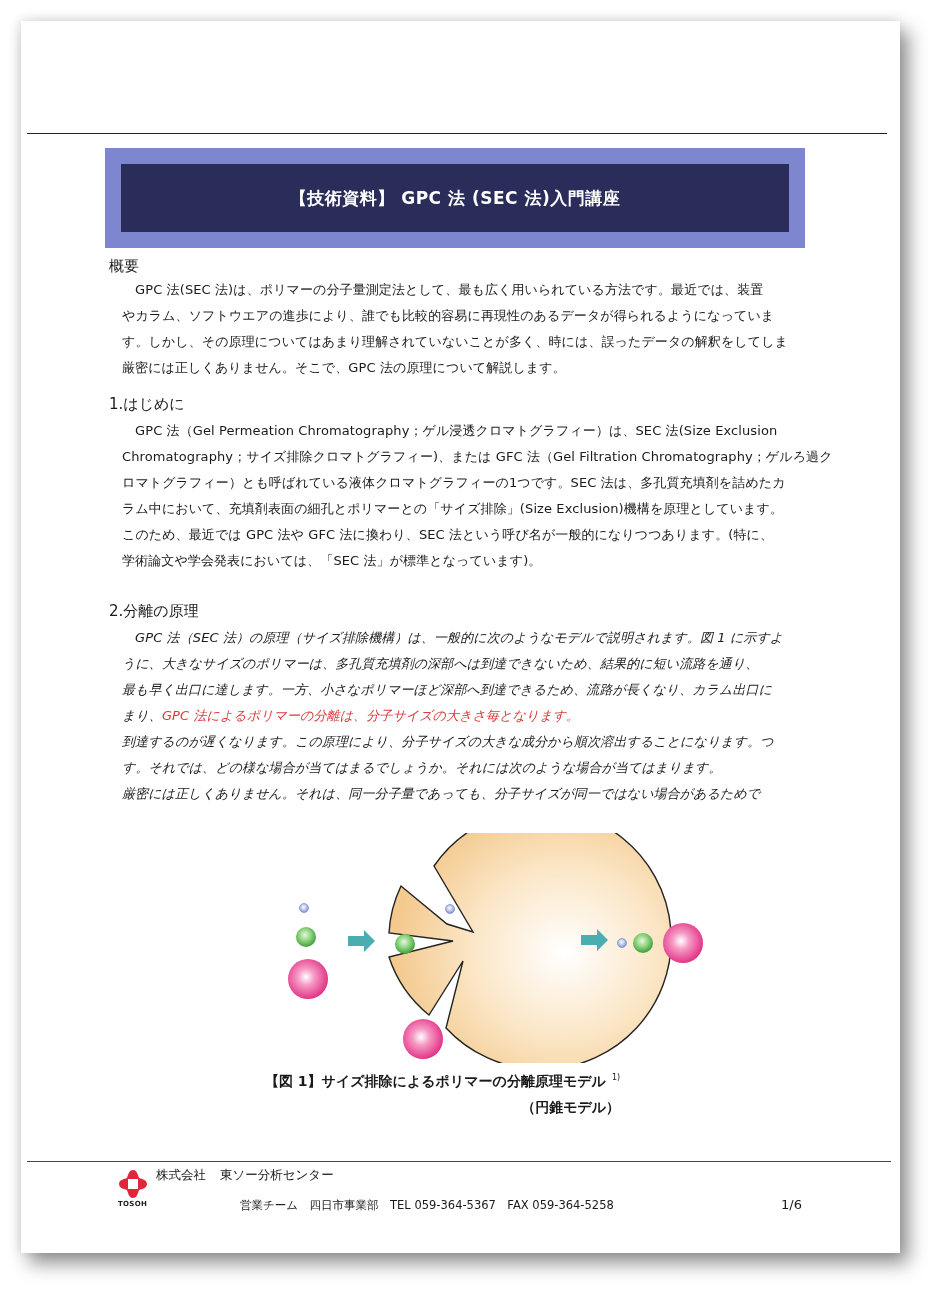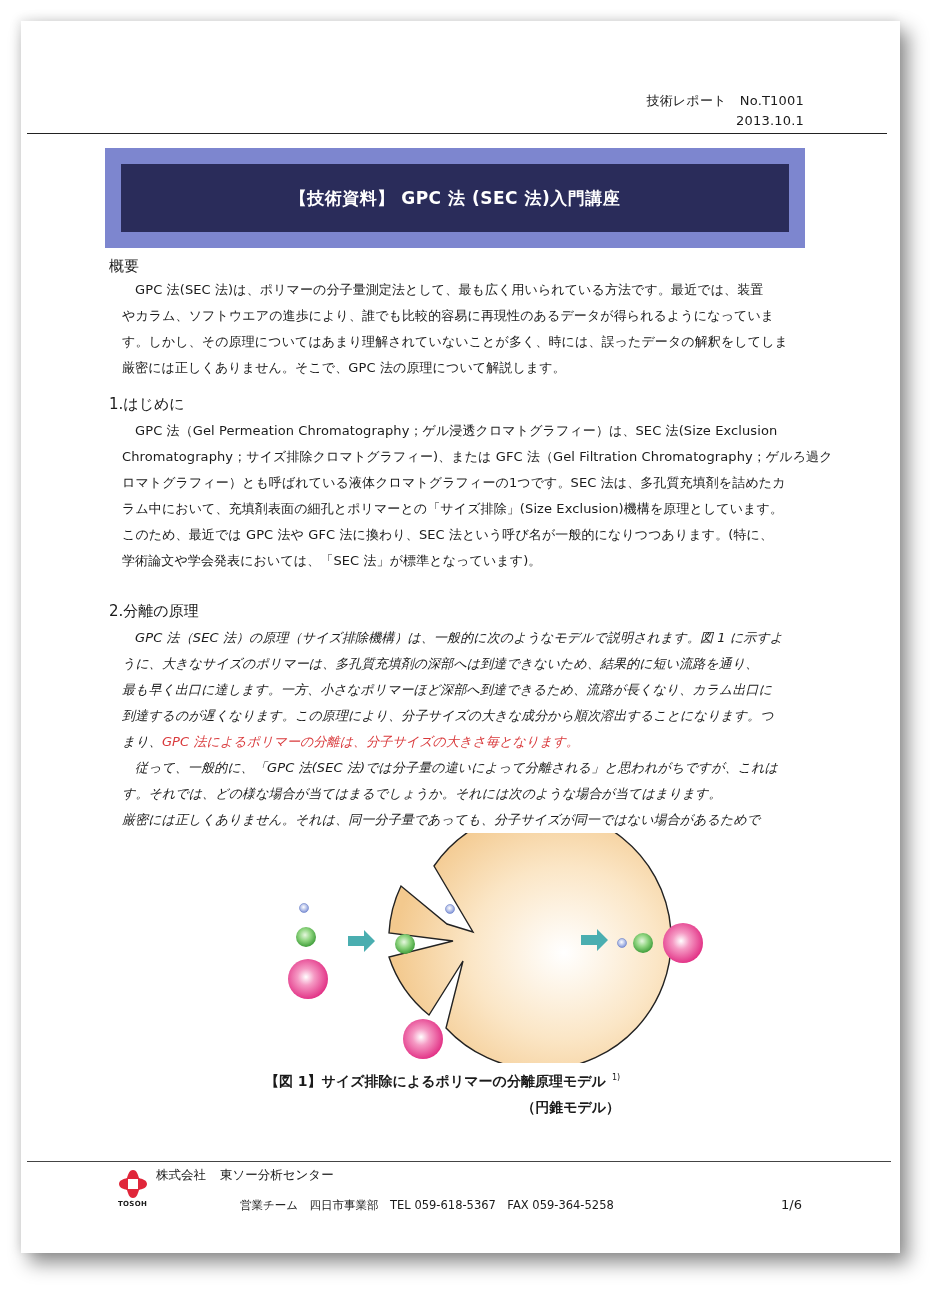--- a/index.html
+++ b/index.html
@@ -29,24 +29,20 @@
   .sup { font-size: 8px; vertical-align: super; margin-left: 6px; font-weight: normal; }
   .ftr-rule { left: 6px; width: 864px; top: 1140px; border-top: 1.5px solid #444; }
   .ftr { font-size: 12.5px; }
   .logo-txt { font-size: 7px; font-weight: bold; letter-spacing: 0.3px; }
 </style>
 </head>
 <body>
 
 <div class="page">
 
-  <div class="abs hdr-right" style="top:70px;">
-    <div>技術レポート　No.T1001</div>
-    <div>2013.10.1</div>
-  </div>
   <div class="abs hdr-rule"></div>
 
   <div class="abs banner">
     <div class="banner-inner">【技術資料】 GPC 法 (SEC 法)入門講座</div>
   </div>
 
   <div class="abs h" style="top:236px;">概要</div>
   <div class="abs p" style="left:101px; top:256px; width:690px;">
     <span class="ln">　GPC 法(SEC 法)は、ポリマーの分子量測定法として、最も広く用いられている方法です。最近では、装置</span>
     <span class="ln">やカラム、ソフトウエアの進歩により、誰でも比較的容易に再現性のあるデータが得られるようになっていま</span>
@@ -62,23 +58,22 @@
     <span class="ln">ラム中において、充填剤表面の細孔とポリマーとの「サイズ排除」(Size Exclusion)機構を原理としています。</span>
     <span class="ln">このため、最近では GPC 法や GFC 法に換わり、SEC 法という呼び名が一般的になりつつあります。(特に、</span>
     <span class="ln">学術論文や学会発表においては、「SEC 法」が標準となっています)。</span>
   </div>
 
   <div class="abs h" style="top:581px;">2.分離の原理</div>
   <div class="abs p" style="left:101px; top:604px; width:690px;font-style:italic;">
     <span class="ln">　GPC 法（SEC 法）の原理（サイズ排除機構）は、一般的に次のようなモデルで説明されます。図 1 に示すよ</span>
     <span class="ln">うに、大きなサイズのポリマーは、多孔質充填剤の深部へは到達できないため、結果的に短い流路を通り、</span>
     <span class="ln">最も早く出口に達します。一方、小さなポリマーほど深部へ到達できるため、流路が長くなり、カラム出口に</span>
+    <span class="ln"><span>まり、</span><span class="red">GPC 法によるポリマーの分離は、分子サイズの大きさ毎となります。</span></span>
     <span class="ln">到達するのが遅くなります。この原理により、分子サイズの大きな成分から順次溶出することになります。つ</span>
-    <span class="ln"><span>まり、</span><span class="red">GPC 法によるポリマーの分離は、分子サイズの大きさ毎となります。</span></span>
-    <span class="ln">　従って、一般的に、「GPC 法(SEC 法)では分子量の違いによって分離される」と思われがちですが、これは</span>
     <span class="ln">す。それでは、どの様な場合が当てはまるでしょうか。それには次のような場合が当てはまります。</span>
     <span class="ln">厳密には正しくありません。それは、同一分子量であっても、分子サイズが同一ではない場合があるためで</span>
   </div>
 
   <div class="abs" style="left:230px; top:812px; width:480px; height:230px;">
     <svg width="480" height="230" viewBox="0 0 480 230">
       <defs>
         <radialGradient id="pack" cx="0.62" cy="0.55" r="0.6">
           <stop offset="0" stop-color="#ffffff"></stop>
           <stop offset="0.55" stop-color="#fbe6c6"></stop>
@@ -146,16 +141,16 @@
       <path d="M15 1 C19 1 20 6 21 9 C24 10 29 11 29 15 C29 19 24 20 21 21 C20 24 19 29 15 29 C11 29 10 24 9 21 C6 20 1 19 1 15 C1 11 6 10 9 9 C10 6 11 1 15 1 Z" fill="#e0263a"></path>
       <rect x="10" y="10" width="10" height="10" fill="#fff"></rect>
     </svg>
     <div class="abs logo-txt" style="left:3px; top:31px;">TOSOH</div>
   </div>
 
   <div class="abs ftr" style="left:135px; top:1146px;">
     <span>株式会社</span>
     <span style="margin-left:10px;">東ソー分析センター</span>
   </div>
-  <div class="abs ftr" style="left:219px; top:1177px; font-size:11.5px;">営業チーム　四日市事業部　TEL 059-618-5367　FAX 059-364-5258</div>
+  <div class="abs ftr" style="left:219px; top:1177px; font-size:11.5px;">営業チーム　四日市事業部　TEL 059-364-5367　FAX 059-364-5258</div>
   <div class="abs ftr" style="left:760px; top:1176px; font-size:13px;">1/6</div>
 
 </div>
 
 </body></html>

